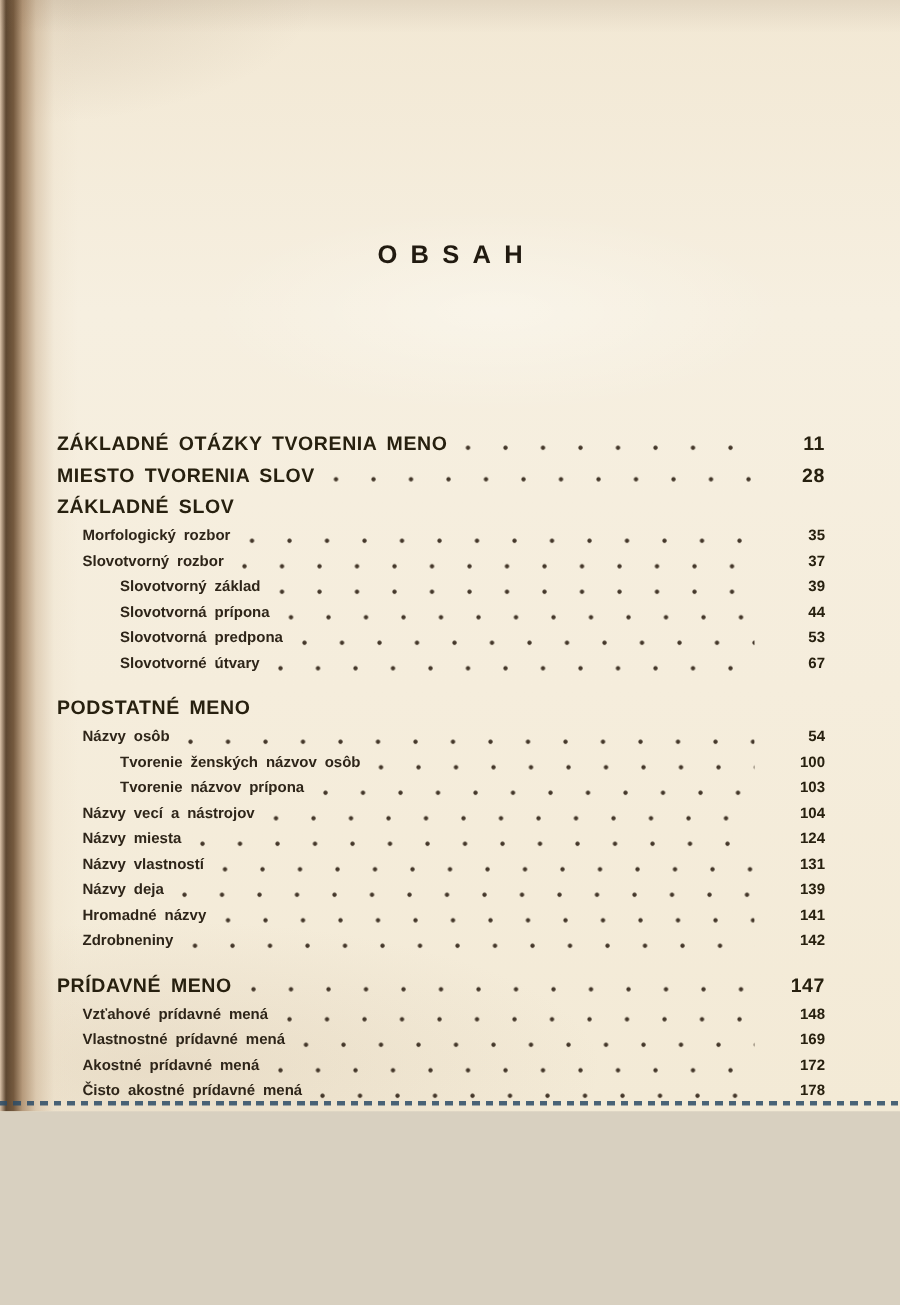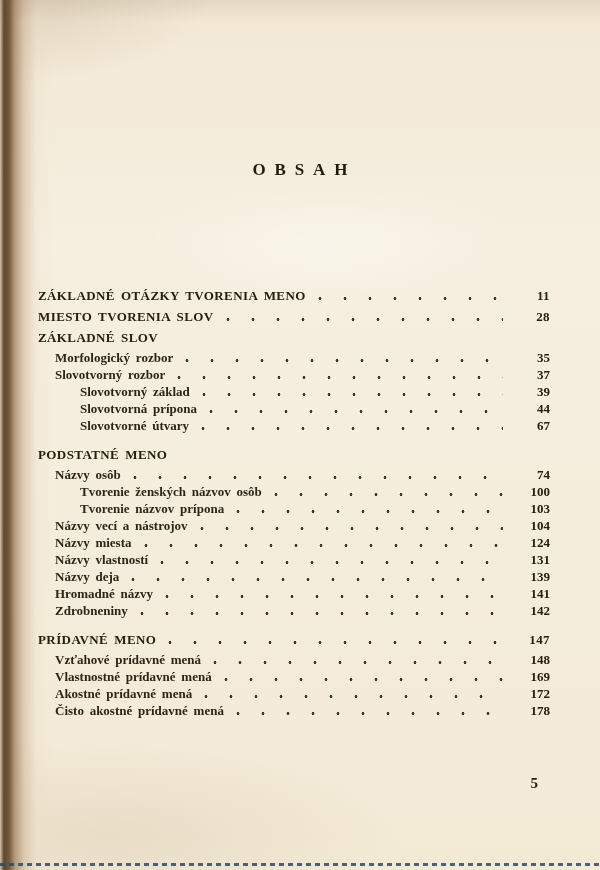--- a/index.html
+++ b/index.html
@@ -3,23 +3,23 @@
 <meta charset="utf-8">
 <style>
   html, body {
     margin: 0;
     padding: 0;
     background: #d8d0c0;
   }
   .scan {
     position: relative;
     width: 600px;
-    height: 870px;
+    height: 741px;
     overflow: hidden;
-    font-family: Liberation Serif, serif;
+    font-family: Liberation Sans, sans-serif;
     color: #2e2519;
     background:
       radial-gradient(ellipse 420px 140px at 18% 96%, rgba(190,165,135,0.20), rgba(190,165,135,0) 70%),
       radial-gradient(ellipse 300px 120px at 0% 0%, rgba(140,110,80,0.18), rgba(140,110,80,0) 70%),
       radial-gradient(ellipse 260px 90px at 55% 28%, rgba(255,255,250,0.35), rgba(255,255,250,0) 75%),
       linear-gradient(180deg, #f2e8d4 0%, #f6efe0 28%, #f5eddc 62%, #f3ead6 100%);
   }
   
   .gutter {
     position: absolute;
@@ -56,21 +56,21 @@
   .toc {
     position: absolute;
     top: 283px;
     left: 38px;
     right: 50px;
   }
   .row {
     display: flex;
     align-items: stretch;
     line-height: 17px;
-    font-size: 13px;
+    font-size: 10px;
     font-weight: bold;
     word-spacing: 2.5px;
   }
   .row.caps {
     font-size: 13px;
     letter-spacing: 0.4px;
     margin: 4px 0 3px 0;
     color: #27200f;
   }
   .row.section {
@@ -151,31 +151,36 @@
         <span class="label">Slovotvorný základ</span>
         <span class="leader"></span>
         <span class="page-col">39</span>
       </div>
       <div class="row lvl2">
         <span class="label">Slovotvorná prípona</span>
         <span class="leader"></span>
         <span class="page-col">44</span>
       </div>
       <div class="row lvl2">
+        <span class="label">Slovotvorná predpona</span>
+        <span class="leader"></span>
+        <span class="page-col">53</span>
+      </div>
+      <div class="row lvl2">
         <span class="label">Slovotvorné útvary</span>
         <span class="leader"></span>
         <span class="page-col">67</span>
       </div>
       <div class="row lvl0 caps section">
         <span class="label">PODSTATNÉ MENO</span>
       </div>
       <div class="row lvl1">
         <span class="label">Názvy osôb</span>
         <span class="leader"></span>
-        <span class="page-col">74</span>
+        <span class="page-col">54</span>
       </div>
       <div class="row lvl2">
         <span class="label">Tvorenie ženských názvov osôb</span>
         <span class="leader"></span>
         <span class="page-col">100</span>
       </div>
       <div class="row lvl2">
         <span class="label">Tvorenie názvov prípona</span>
         <span class="leader"></span>
         <span class="page-col">103</span>

